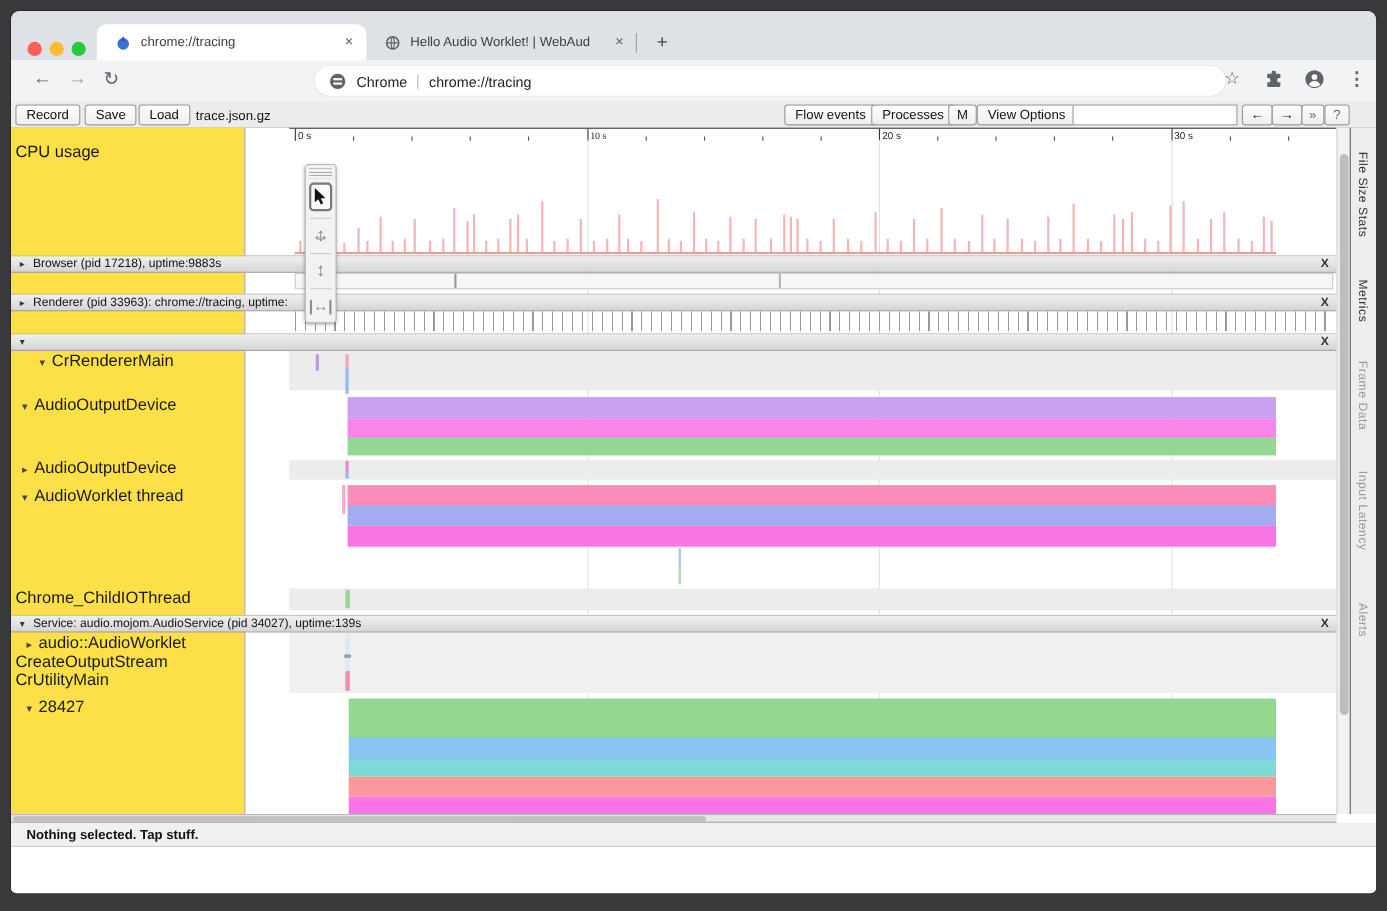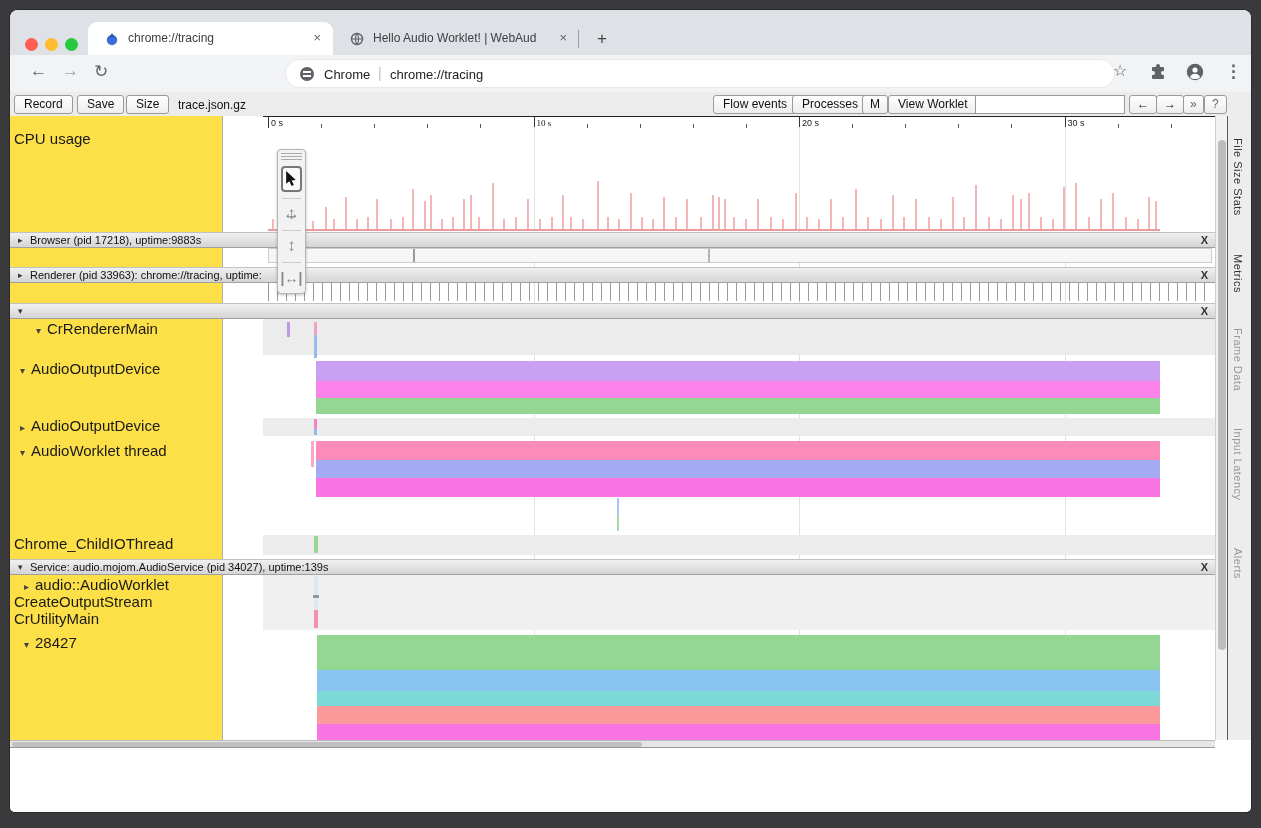--- a/index.html
+++ b/index.html
@@ -129,27 +129,27 @@
         <circle cx="9" cy="9" r="8.2" fill="#5f6368"></circle>
         <circle cx="9" cy="7" r="2.6" fill="#fff"></circle>
         <path d="M3.8 14.2a5.6 5.6 0 0 1 10.4 0 8.2 8.2 0 0 1-10.4 0z" fill="#fff"></path>
       </svg>
       <span class="nav-ic" style="left:1215px;font-weight:bold;letter-spacing:0">⋮</span>
     </div>
 
     <div id="tracebar">
       <button class="tbtn" style="left:4px">Record</button>
       <button class="tbtn" style="left:67px">Save</button>
-      <button class="tbtn" style="left:116px">Size</button>
+      <button class="tbtn" style="left:116px">Load</button>
       <span id="trace-filename">trace.json.gz</span>
 
       <button class="tbtn" style="left:703px">Flow events</button>
       <button class="tbtn" style="left:782px">Processes</button>
       <button class="tbtn" style="left:852px;padding:0 7px">M</button>
-      <button class="tbtn" style="left:878px">View Worklet</button>
+      <button class="tbtn" style="left:878px">View Options</button>
       <input id="search-box" value="" style="">
       <button class="tbtn" style="left:1119px;padding:0 7px">←</button>
       <button class="tbtn" style="left:1146px;padding:0 7px">→</button>
       <button class="tbtn" style="left:1173px;padding:0 6px;color:#666">»</button>
       <button class="tbtn" style="left:1194px;padding:0 7px;color:#666">?</button>
     </div>
 
     <div id="main">
       <div id="left-panel">
         <div id="cpu-label">CPU usage</div>
@@ -368,15 +368,18 @@
           <div class="side-tab" style="top: 138px; color: rgb(51, 51, 51);">Metrics</div>
           <div class="side-tab" style="top: 212px; color: rgb(153, 153, 153);">Frame Data</div>
           <div class="side-tab" style="top: 312px; color: rgb(153, 153, 153);">Input Latency</div>
           <div class="side-tab" style="top: 432px; color: rgb(153, 153, 153);">Alerts</div>
         </div>
     </div>
 
     <div id="hscroll">
       <div id="hthumb"></div>
     </div>
+    <div id="statusbar">
+      <span id="status-text">Nothing selected. Tap stuff.</span>
+    </div>
     <div id="bottom-white"></div>
   </div>
 </div>
 
 </body></html>

